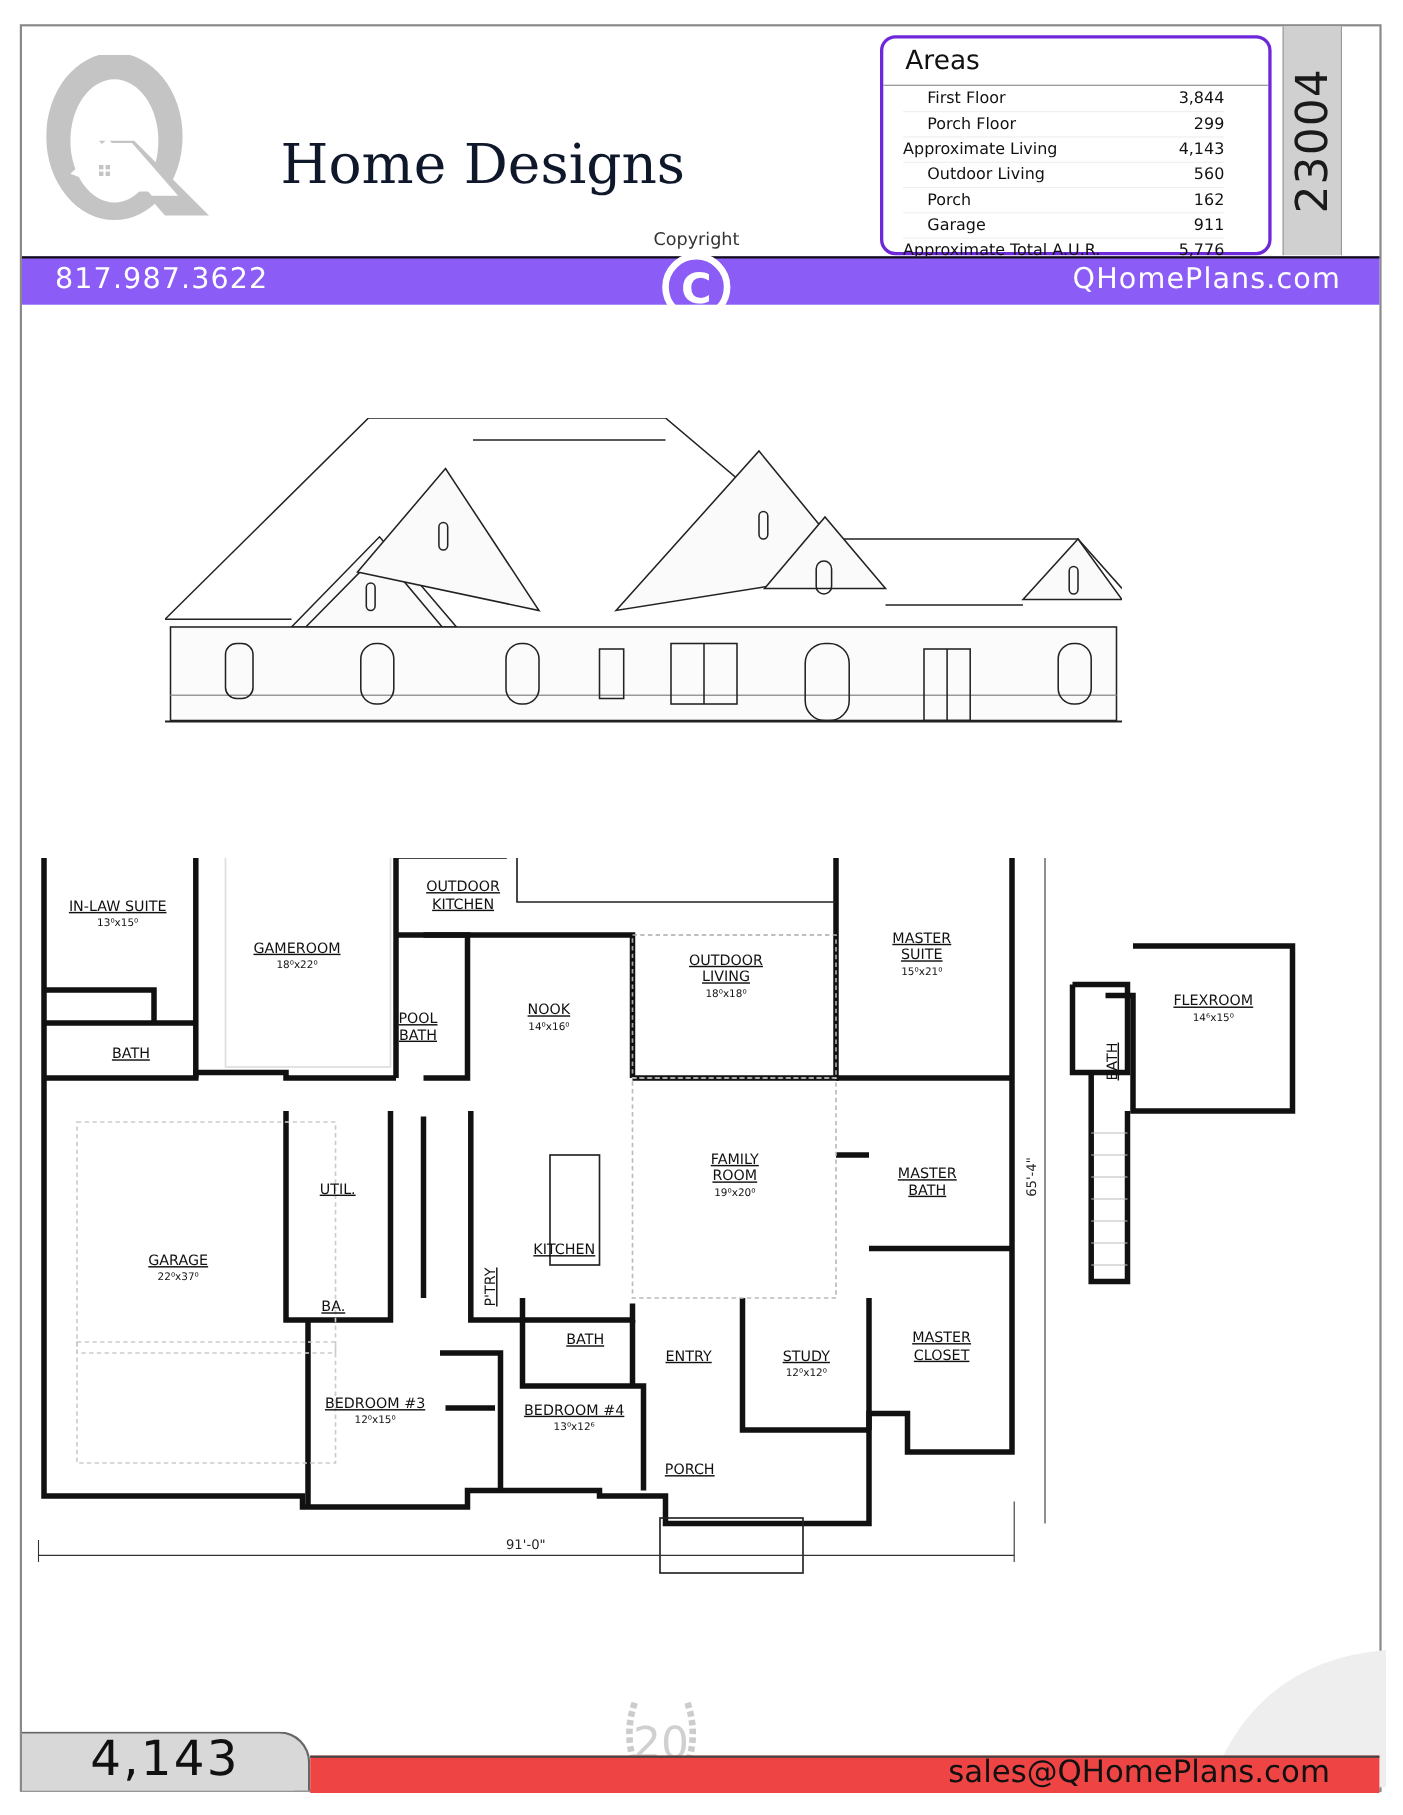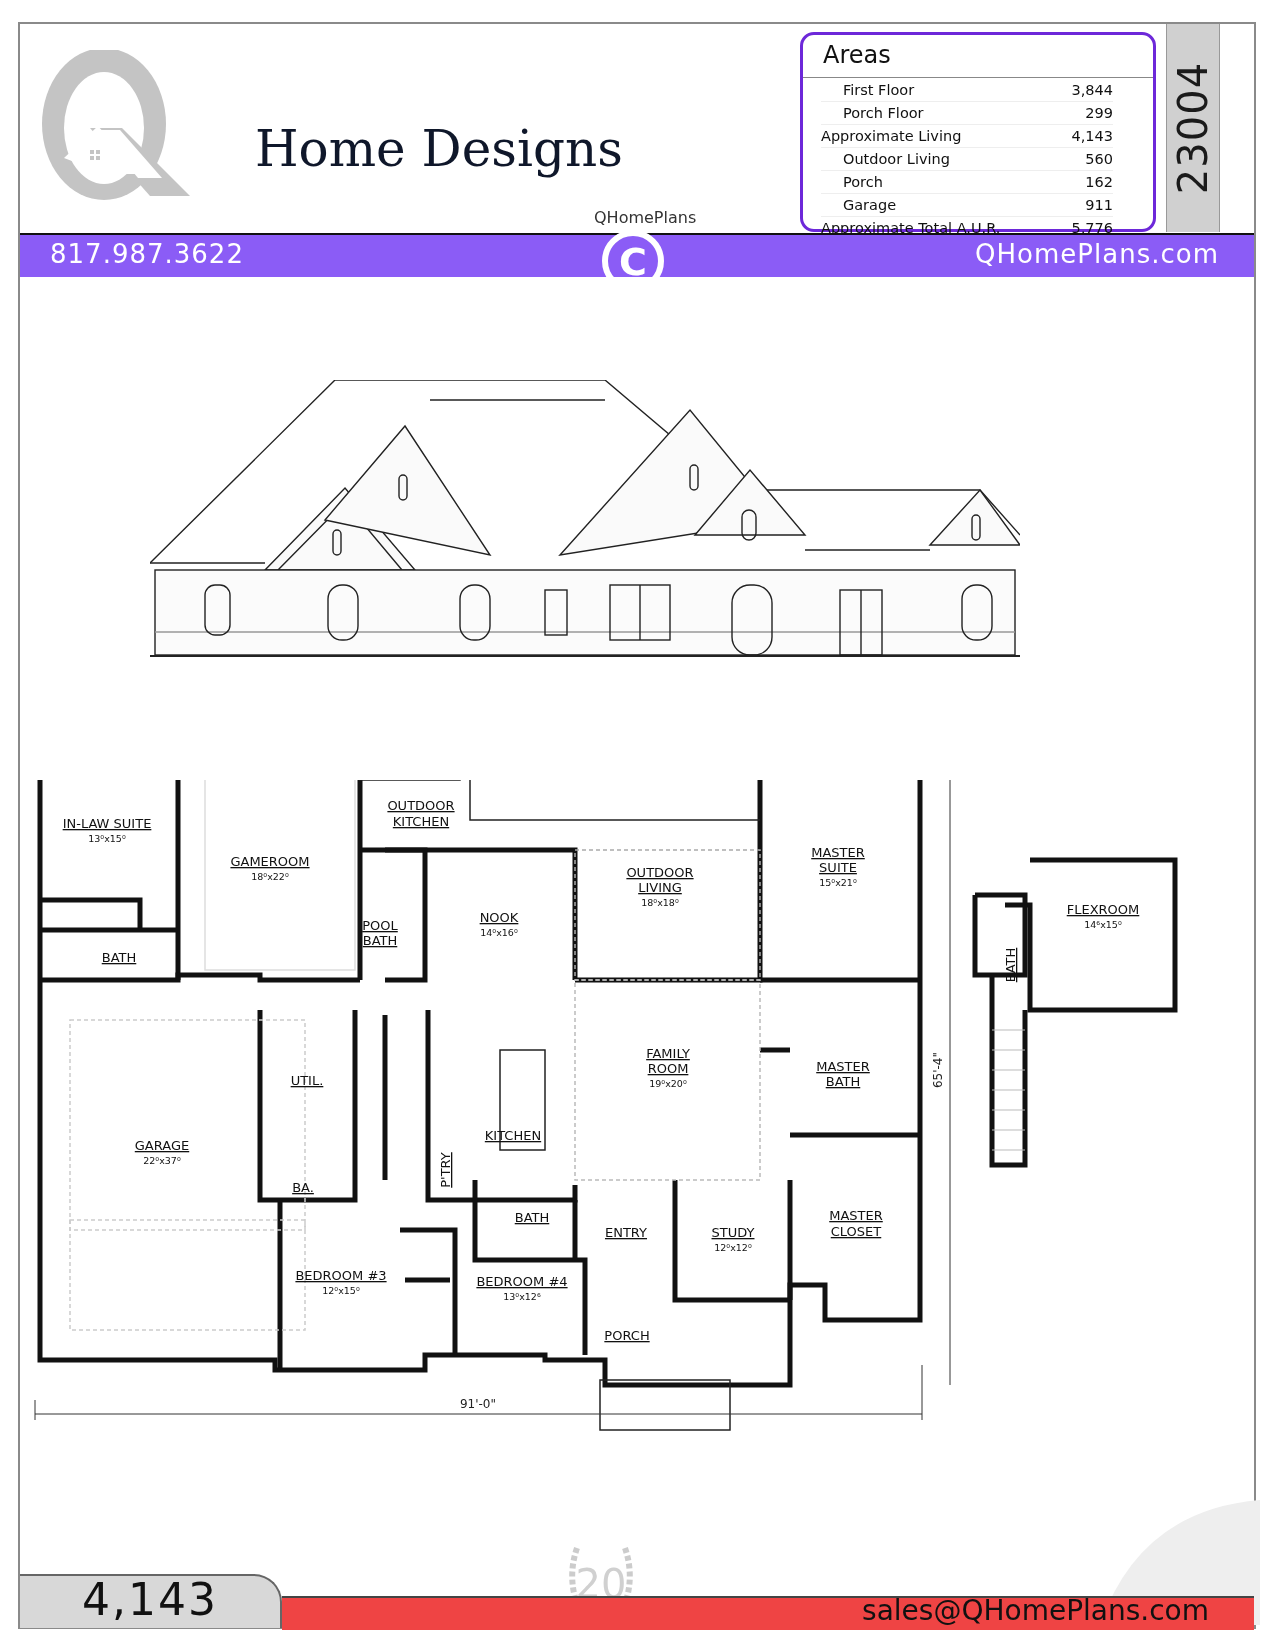--- a/index.html
+++ b/index.html
@@ -87,21 +87,21 @@
         <span class="lbl">Approximate Total A.U.R.</span>
         <span>5,776</span>
       </div>
   </div>
 </div>
 
 <div class="plan-num-band">
   <div class="plan-num">23004</div>
 </div>
 
-<div class="copyright-label">QHomePlans</div>
+<div class="copyright-label">Copyright</div>
 
 <div class="bar">
   <div class="phone">817.987.3622</div>
   <svg class="copy-c" viewBox="0 0 66 50">
     <circle cx="33" cy="30" r="28" fill="none" stroke="#fff" stroke-width="6"></circle>
     <text x="33" y="44" text-anchor="middle" font-size="38" font-weight="bold" fill="#fff" font-family="DejaVu Sans, sans-serif">C</text>
   </svg>
   <div class="site">QHomePlans.com</div>
 </div>
 

